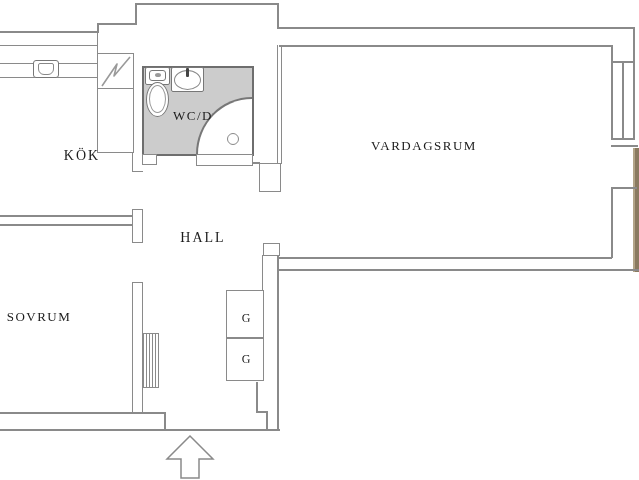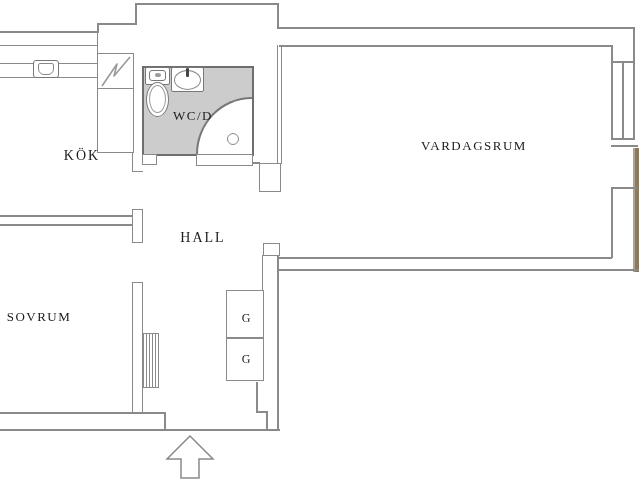--- a/index.html
+++ b/index.html
@@ -118,19 +118,19 @@
 
   <div class="box" style="left:226px;top:290px;width:38px;height:48px;border-width:1px"></div>
   <div class="box" style="left:226px;top:338px;width:38px;height:43px;border-width:1px"></div>
 
   <svg style="left:160px;top:430px" width="60" height="52" viewBox="0 0 60 52">
     <polygon points="30,6 7,29 21,29 21,48 39,48 39,29 53,29" fill="#ffffff" stroke="#8a8a8a" stroke-width="1.5" stroke-linejoin="miter"></polygon>
   </svg>
 
   <div class="label big" style="left:82px;top:156px">KÖK</div>
   <div class="label" style="left:193px;top:116px">WC/D</div>
-  <div class="label" style="left:474px;top:146px">VARDAGSRUM</div>
+  <div class="label" style="left:424px;top:146px">VARDAGSRUM</div>
   <div class="label big" style="left:203px;top:238px">HALL</div>
   <div class="label" style="left:39px;top:317px">SOVRUM</div>
   <div class="label g" style="left:246px;top:318px">G</div>
   <div class="label g" style="left:246px;top:359px">G</div>
 
 </div>
 
 </body></html>

